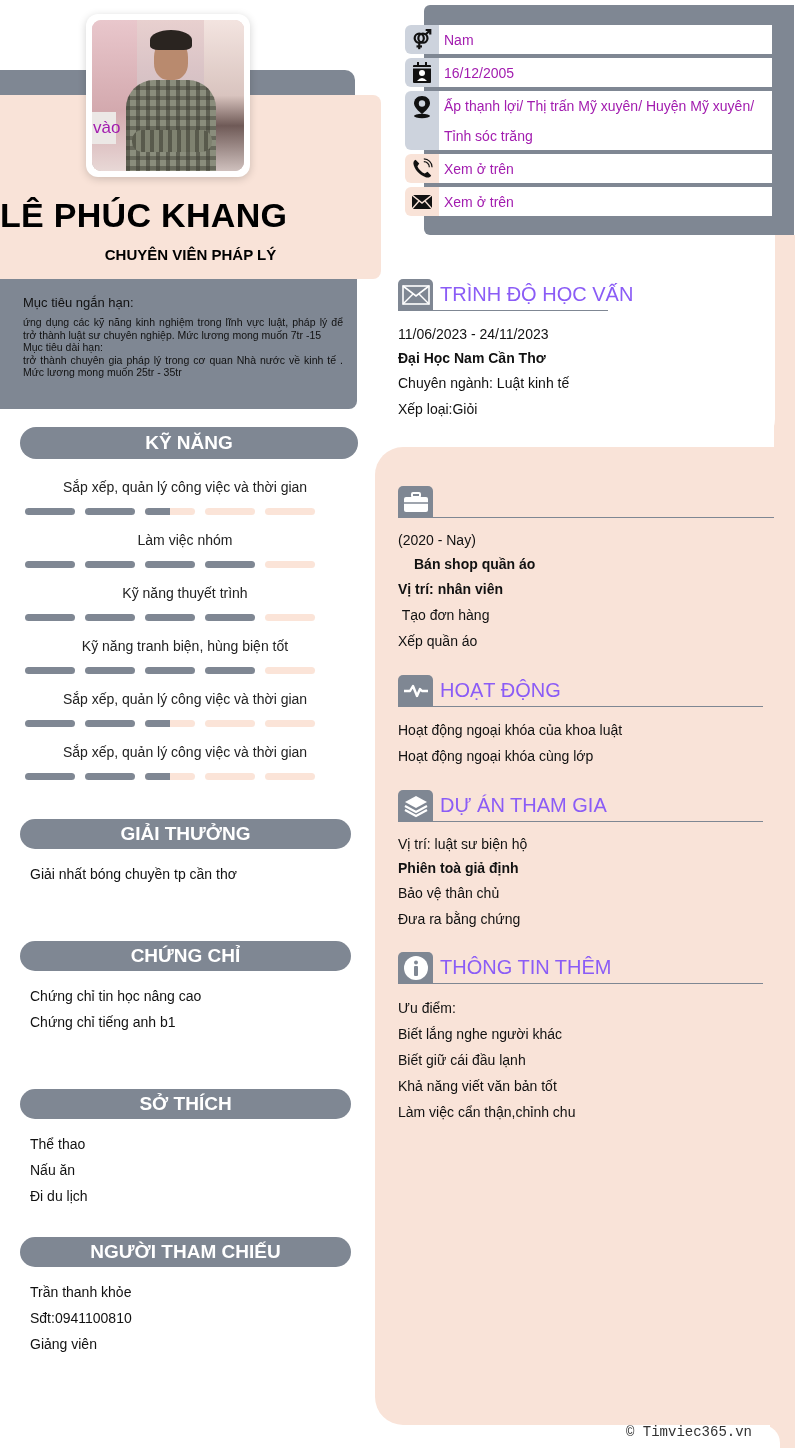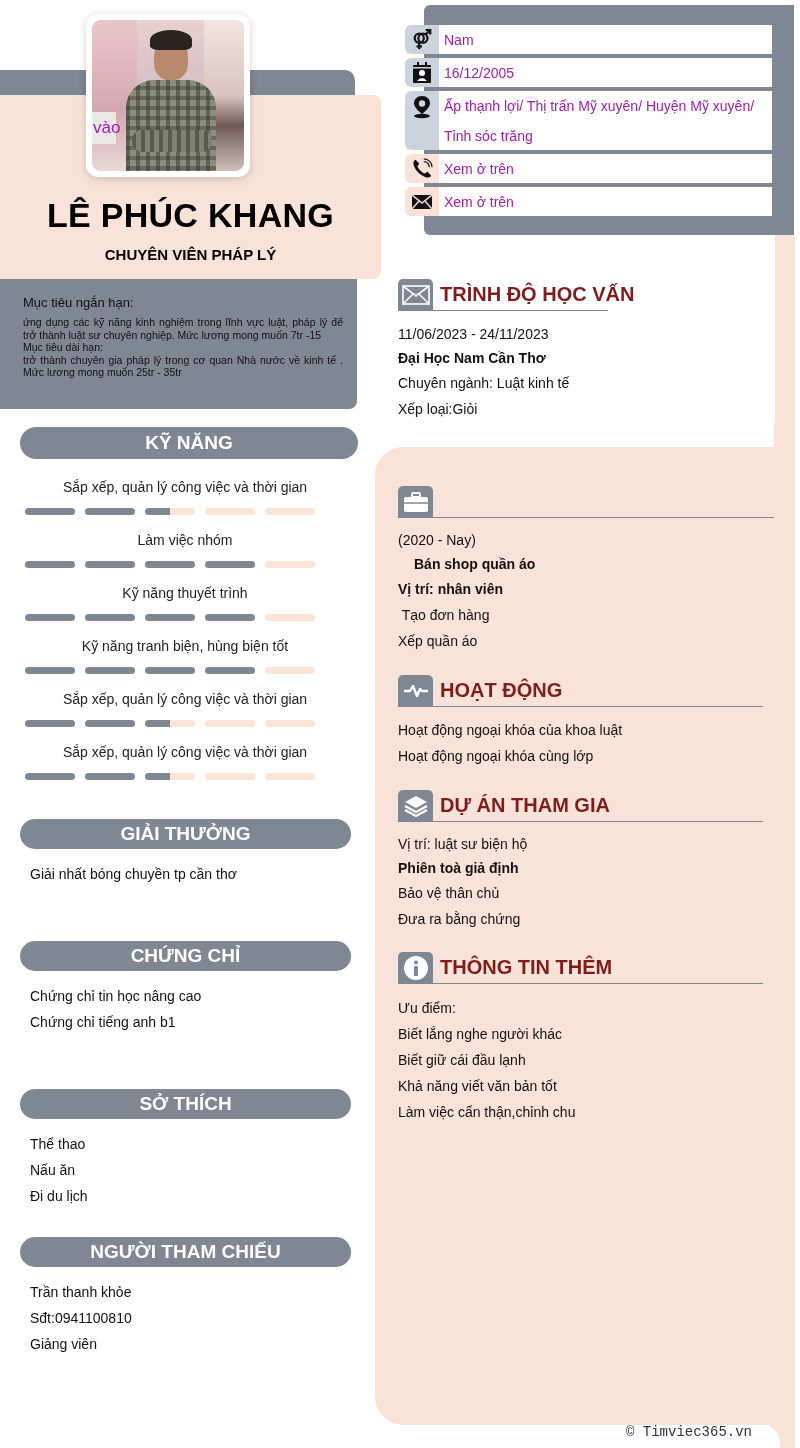--- a/index.html
+++ b/index.html
@@ -28,21 +28,21 @@
   .photo .head { position:absolute; left:62px; top:18px; width:34px; height:42px; background:#b98a6e; border-radius:45% 45% 40% 40%; }
   .photo .hair { position:absolute; left:58px; top:10px; width:42px; height:20px; background:#2a2420; border-radius:50% 50% 20% 20%; }
   .photo .shirt { position:absolute; left:34px; top:60px; width:90px; height:100px; border-radius:28px 28px 0 0;
     background:
       repeating-linear-gradient(90deg, rgba(60,60,50,0.55) 0 4px, transparent 4px 10px),
       repeating-linear-gradient(0deg, rgba(60,60,50,0.45) 0 4px, transparent 4px 10px),
       #8a8d7c; }
   .photo .arms { position:absolute; left:40px; top:110px; width:80px; height:22px; background:
       repeating-linear-gradient(90deg, rgba(50,50,40,0.5) 0 4px, transparent 4px 9px), #7f8270; border-radius:10px; }
 
-  .name { left: 0; top: 196px; width: 381px; text-align: center; font-size: 34px; font-weight: 700; color: #000; letter-spacing: 0.3px; }
+  .name { left: 0; top: 196px; width: 381px; text-align: left; font-size: 34px; font-weight: 700; color: #000; letter-spacing: 0.3px; }
   .role { left: 0; top: 246px; width: 381px; text-align: center; font-size: 15px; font-weight: 700; color: #000; }
 
   .objective {
     left: 0; top: 279px; width: 357px; height: 130px; background: #7f8793;
     border-bottom-right-radius: 8px; padding: 16px 14px 0 23px; color: #111;
   }
   .objective .t1 { font-size: 13px; margin-bottom: 6px; }
   .objective .p { font-size: 10.5px; line-height: 12.5px; text-align: justify; }
 
   
@@ -66,21 +66,21 @@
 
   
   .peach-strip { left: 774px; top: 235px; width: 21px; height: 215px; background: #f9e3d8; }
   .white-card { left: 380px; top: 235px; width: 395px; height: 212px; background: #fff; border-bottom-right-radius: 28px; }
   .peach-main { left: 375px; top: 447px; width: 420px; height: 978px; background: #f9e3d8; border-top-left-radius: 28px; border-bottom-left-radius: 28px; }
   .peach-tail { left: 770px; top: 1420px; width: 25px; height: 28px; background: #f9e3d8; }
   .tail-white { left: 740px; top: 1425px; width: 40px; height: 23px; background: #fff; border-top-right-radius: 18px; }
 
   .sec-head { left: 398px; height: 32px; }
   .sec-icon { position: absolute; left: 0; top: 0; width: 35px; height: 32px; background: #7f8793; border-top-left-radius: 5px; border-top-right-radius: 5px; display:flex; align-items:center; justify-content:center; }
-  .sec-title { position: absolute; left: 42px; top: 4px; font-size: 20px; font-weight: 700; color: #7f1d1d; white-space: nowrap; }
+  .sec-title { position: absolute; left: 42px; top: 4px; font-size: 20px; font-weight: 400; color: #8b5cf6; white-space: nowrap; }
   .sec-line { position: absolute; left: 35px; bottom: 0; height: 1.5px; background: #7f8793; }
   .r-item { left: 398px; font-size: 14px; color: #111; }
   .bold { font-weight: 700; }
 
   .footer { left: 626px; top: 1424px; font-family: "Liberation Mono", "DejaVu Sans Mono", monospace; font-size: 14px; color: #333; }
 </style>
 </head>
 <body>
 
 <div class="abs peach-strip"></div>

